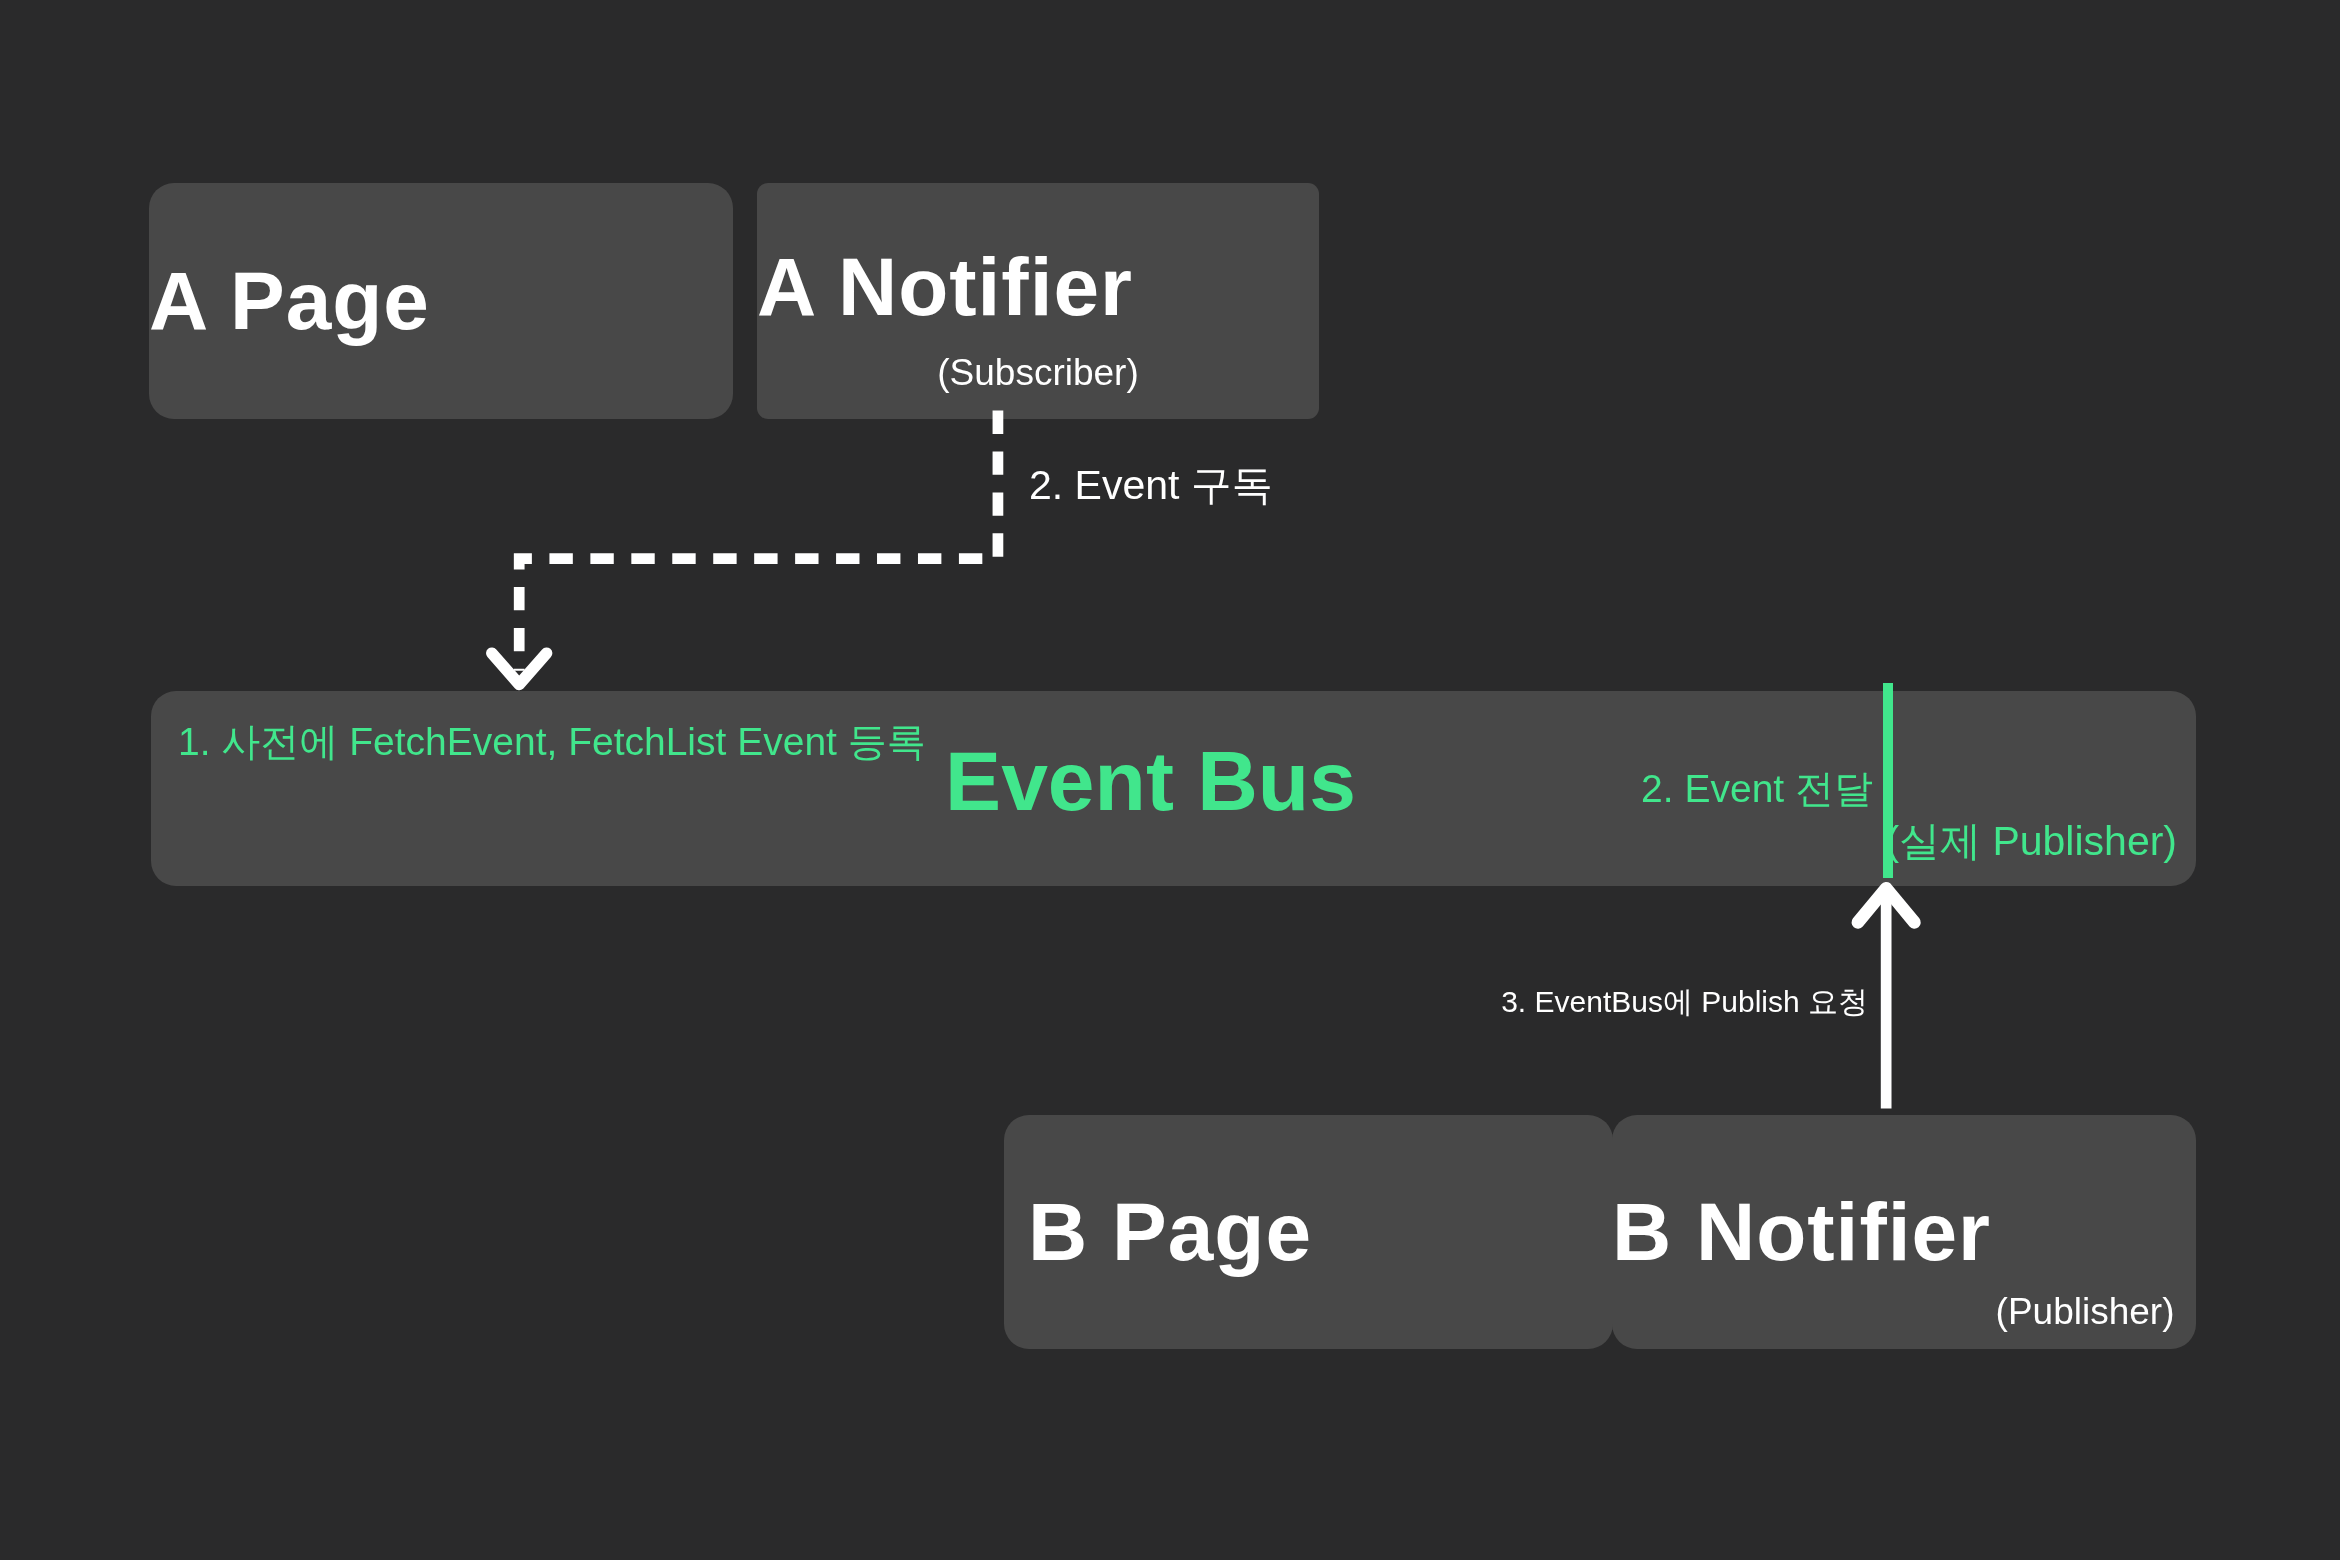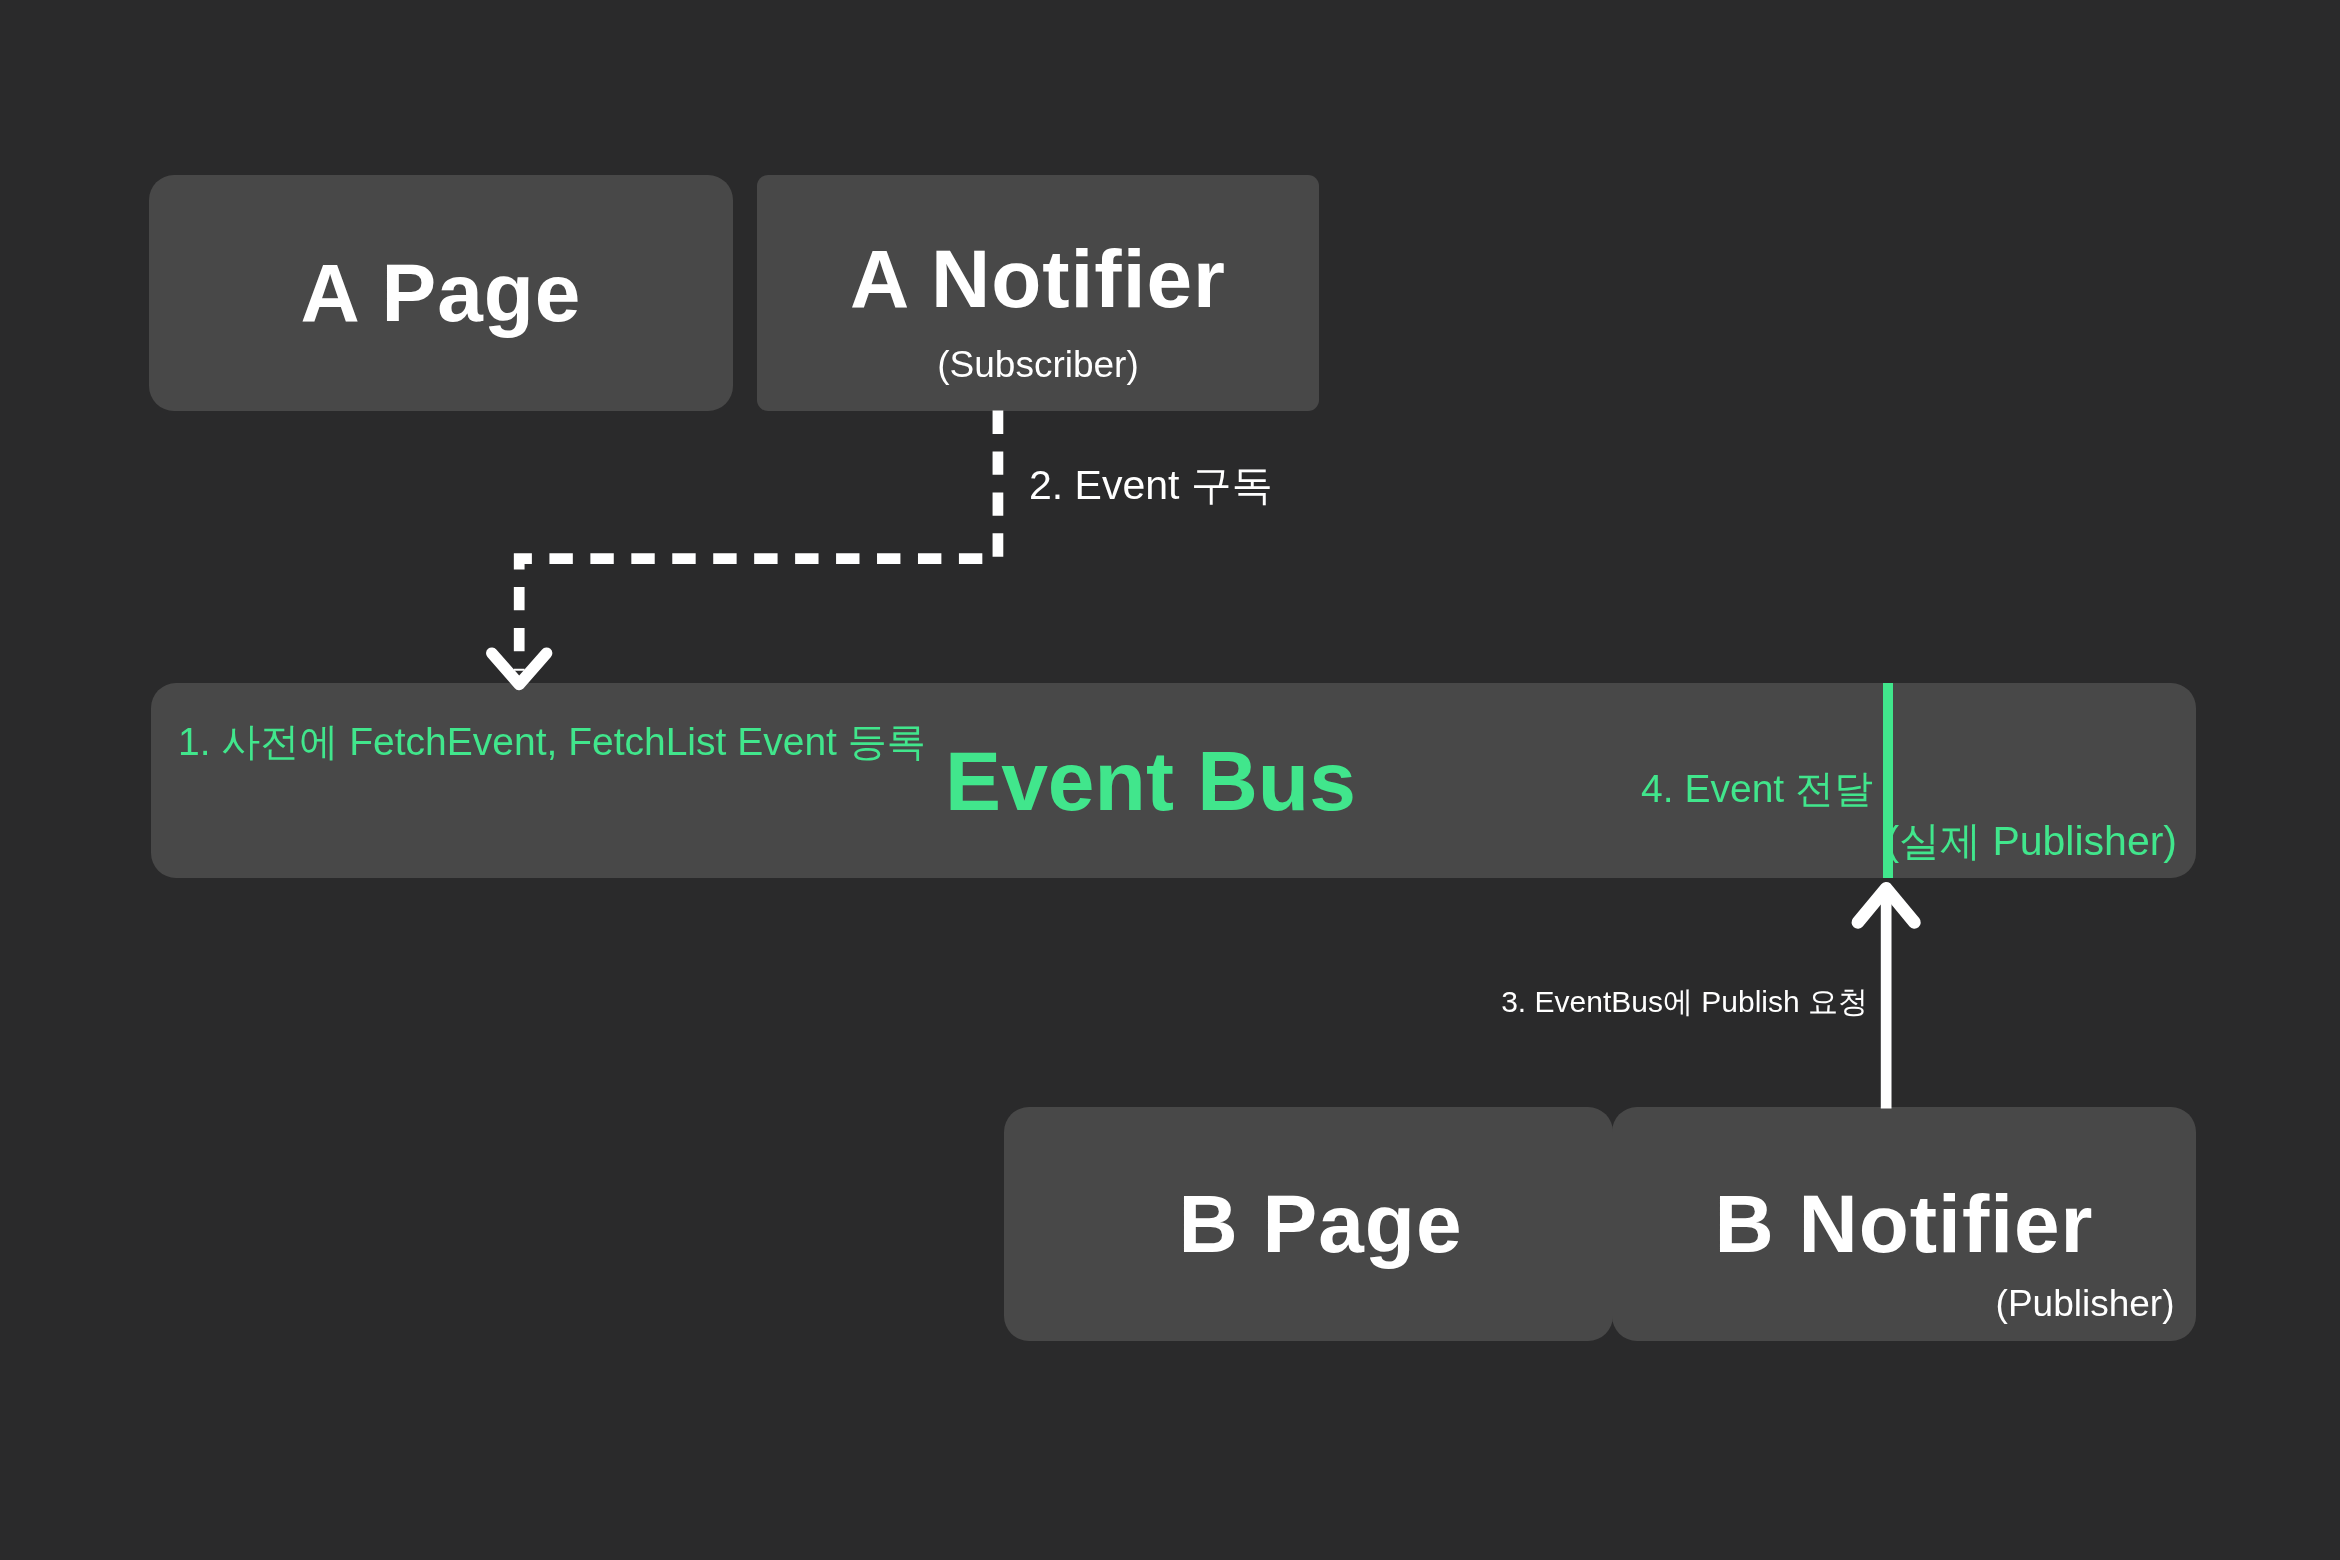--- a/index.html
+++ b/index.html
@@ -15,21 +15,21 @@
     background:var(--background);
     overflow:hidden;
     font-family:"Liberation Sans", sans-serif;
   }
   .box{
     position:absolute;
     background:var(--box);
     border-radius:25px;
     display:flex;
     align-items:center;
-    justify-content:center;
+    margin-top:8px;
   }
   .box-title{
     color:var(--text);
     font-size:82px;
     font-weight:700;
     letter-spacing:1px;
     white-space:nowrap;
   }
   .box-subtitle{
     position:absolute;
@@ -82,21 +82,21 @@
     <div class="box-title" style="position:relative;top:-13.7px;">A Notifier</div>
     <div class="box-subtitle sub-centered">(Subscriber)</div>
   </div>
 
   <div class="box" style="left:151px;top:683px;width:2045px;height:195px;"></div>
 
   <div class="bus-title">Event Bus</div>
 
   <div class="annotation green-text" style="left:178px;top:715px;">1. 사전에 FetchEvent, FetchList Event 등록</div>
 
-  <div class="annotation green-text" style="right:468px;top:762px;text-align:right;">4. Event 전달</div>
+  <div class="annotation green-text" style="right:468px;top:762px;text-align:right;">2. Event 전달</div>
 
   <div class="annotation green-text" style="right:164px;top:814px;font-size:41px;text-align:right;">(실제 Publisher)</div>
 
   <div class="deliver-line"></div>
 
   <div class="box" style="left:1004px;top:1107px;width:585px;height:234px;padding-left:24px;">
     <div class="box-title">B Page</div>
   </div>
 
   <div class="box" style="left:1612px;top:1107px;width:584px;height:234px;">

